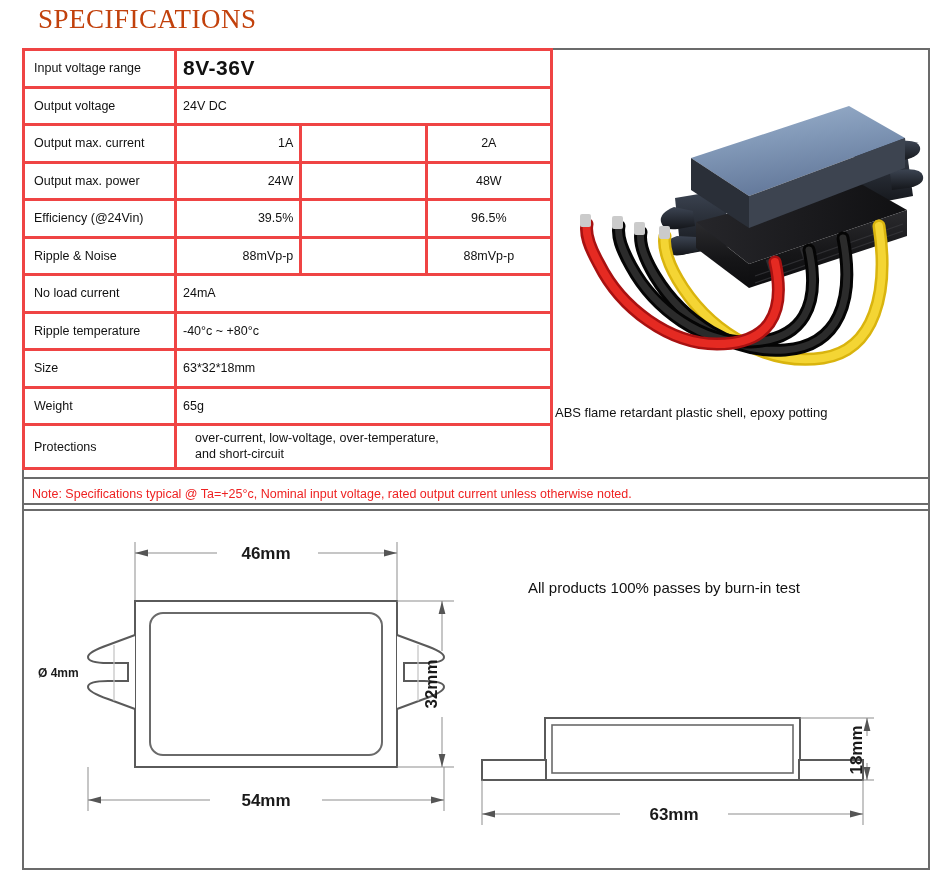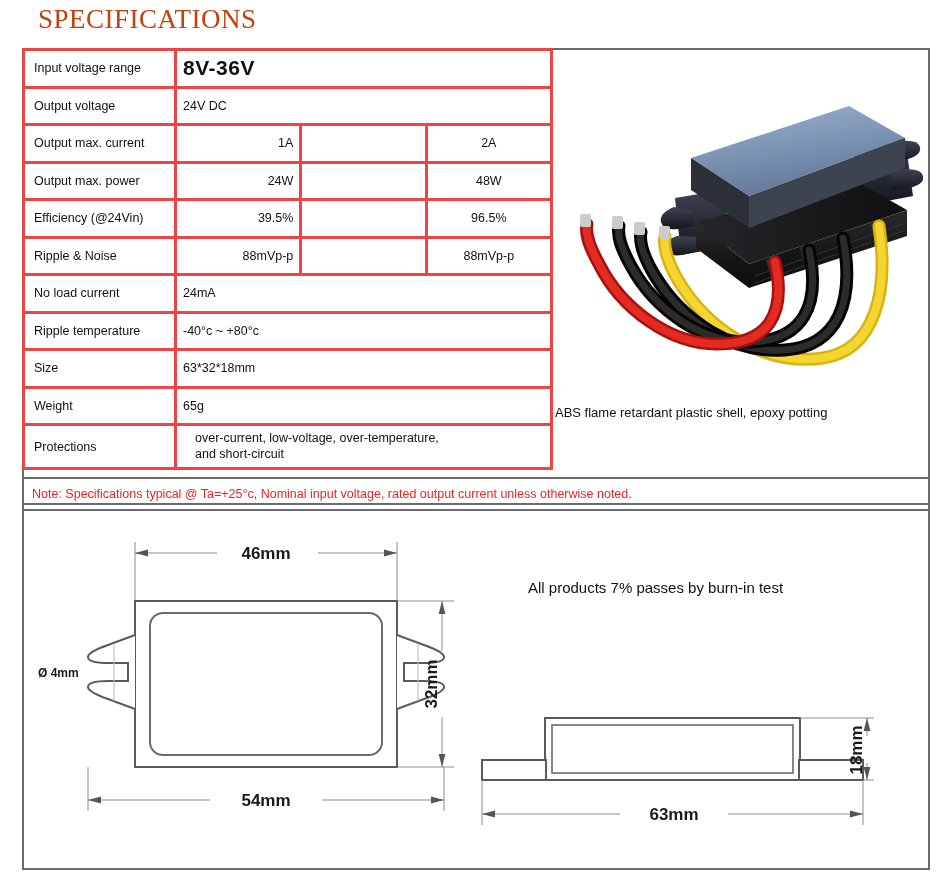--- a/index.html
+++ b/index.html
@@ -363,21 +363,21 @@
     <line x1="66" y1="295" x2="188" y2="295"></line>
     <line x1="300" y1="295" x2="422" y2="295"></line>
   </g>
   <g fill="#555">
     <polygon points="66,295 79,291.6 79,298.4"></polygon>
     <polygon points="422,295 409,291.6 409,298.4"></polygon>
   </g>
   <text class="dim-text" x="244" y="301" text-anchor="middle">54mm</text>
 </svg>
 
-<div id="burnin-caption">All products 7% passes by burn-in test</div>
+<div id="burnin-caption">All products 100% passes by burn-in test</div>
 
 <svg id="drawing-side" width="460" height="340" viewBox="0 0 460 340">
 
   <rect x="75" y="213" width="255" height="62" stroke="#5a5a5a" stroke-width="2" fill="#ffffff"></rect>
   <rect x="82" y="220" width="241" height="48" stroke="#6a6a6a" stroke-width="1.6" fill="#ffffff"></rect>
 
   <rect x="12" y="255" width="64" height="20" stroke="#5a5a5a" stroke-width="2" fill="#ffffff"></rect>
 
   <rect x="329" y="255" width="64" height="20" stroke="#5a5a5a" stroke-width="2" fill="#ffffff"></rect>
 

